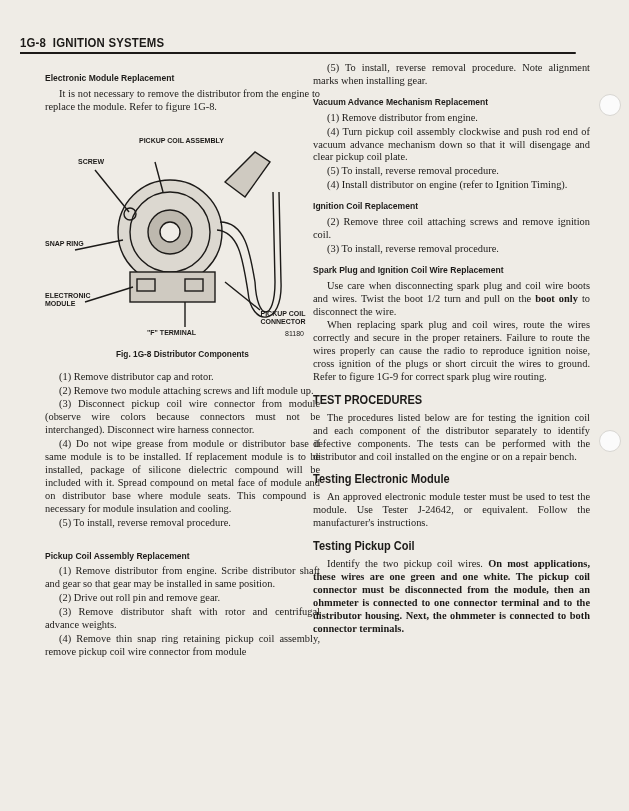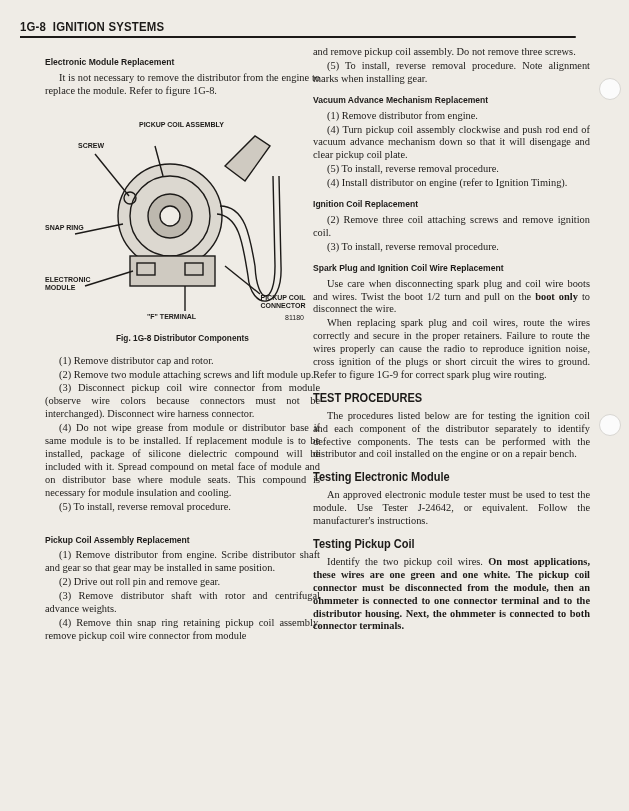--- a/index.html
+++ b/index.html
@@ -3,21 +3,21 @@
 <meta charset="utf-8">
 <style>
   html, body { margin: 0; padding: 0; }
   body {
     width: 629px; height: 811px; overflow: hidden;
     background: #efece6;
     font-family: "Liberation Serif", "DejaVu Serif", serif;
     color: #1c1a18;
     position: relative;
   }
-  .page { position: absolute; left: 0; top: 0; width: 629px; height: 696px; }
+  .page { position: absolute; left: 0; top: 16px; width: 629px; height: 696px; }
   .header {
     position: absolute; left: 20px; top: 20px; width: 585px;
     font-family: "Liberation Sans", "DejaVu Sans", sans-serif;
     font-weight: bold; font-size: 12px; letter-spacing: 0.2px;
     border-bottom: 2px solid #1c1a18; padding-bottom: 2px;
     transform: scaleX(0.95); transform-origin: left;
   }
   .col { position: absolute; top: 48px; font-size: 10.4px; line-height: 12.9px; text-align: justify; }
   .col-left { left: 27px; width: 275px; margin-left: 18px; }
   .col-right { left: 313px; width: 277px; top: 46px; }
@@ -88,21 +88,20 @@
     <p>(5) To install, reverse removal procedure.</p>
 
     <div class="h" style="margin-top:20px">Pickup Coil Assembly Replacement</div>
     <p>(1) Remove distributor from engine. Scribe distributor shaft and gear so that gear may be installed in same position.</p>
     <p>(2) Drive out roll pin and remove gear.</p>
     <p>(3) Remove distributor shaft with rotor and centrifugal advance weights.</p>
     <p>(4) Remove thin snap ring retaining pickup coil assembly, remove pickup coil wire connector from module</p>
   </div>
 
   <div class="col col-right">
-    <p class="noind">and remove pickup coil assembly. Do not remove three screws.</p>
     <p>(5) To install, reverse removal procedure. Note alignment marks when installing gear.</p>
 
     <div class="h">Vacuum Advance Mechanism Replacement</div>
     <p>(1) Remove distributor from engine.</p>
     <p>(4) Turn pickup coil assembly clockwise and push rod end of vacuum advance mechanism down so that it will disengage and clear pickup coil plate.</p>
     <p>(5) To install, reverse removal procedure.</p>
     <p>(4) Install distributor on engine (refer to Ignition Timing).</p>
 
     <div class="h">Ignition Coil Replacement</div>
     <p>(2) Remove three coil attaching screws and remove ignition coil.</p>

